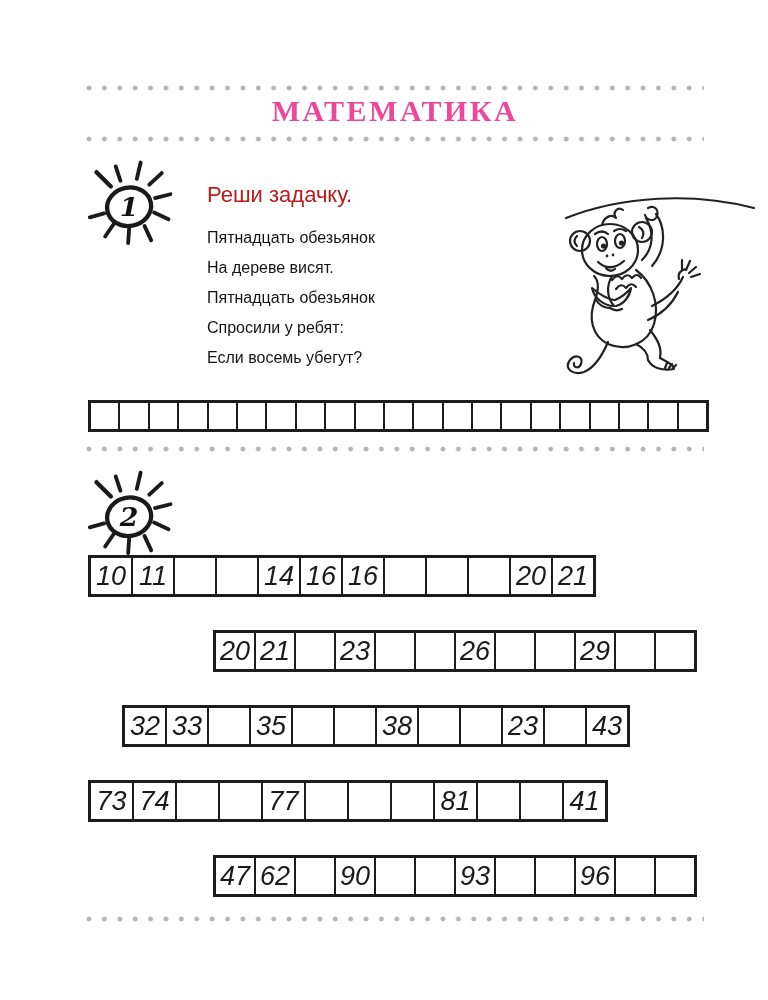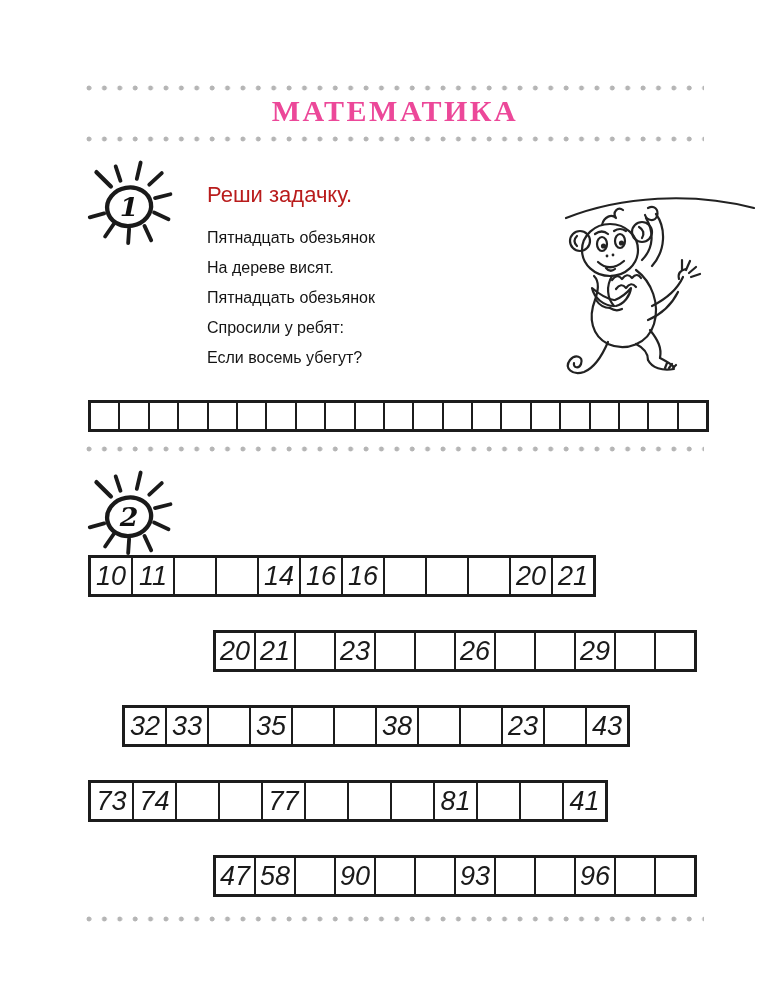--- a/index.html
+++ b/index.html
@@ -237,21 +237,21 @@
             <td></td>
             <td></td>
             <td>41</td>
           </tr>
         </tbody>
       </table>
       <table class="cells num-row r5">
         <tbody>
           <tr>
             <td>47</td>
-            <td>58</td>
+            <td>62</td>
             <td></td>
             <td>90</td>
             <td></td>
             <td></td>
             <td>93</td>
             <td></td>
             <td></td>
             <td>96</td>
             <td></td>
             <td></td>

